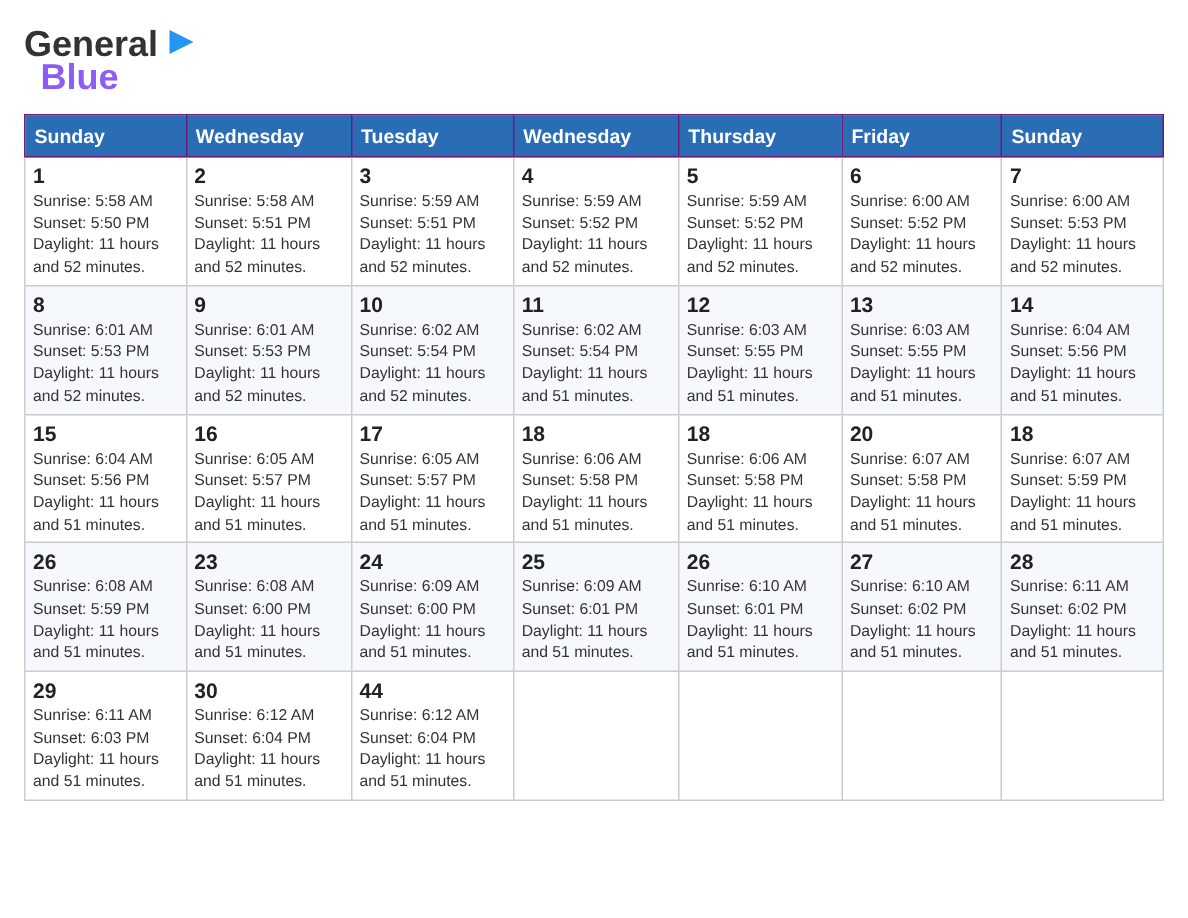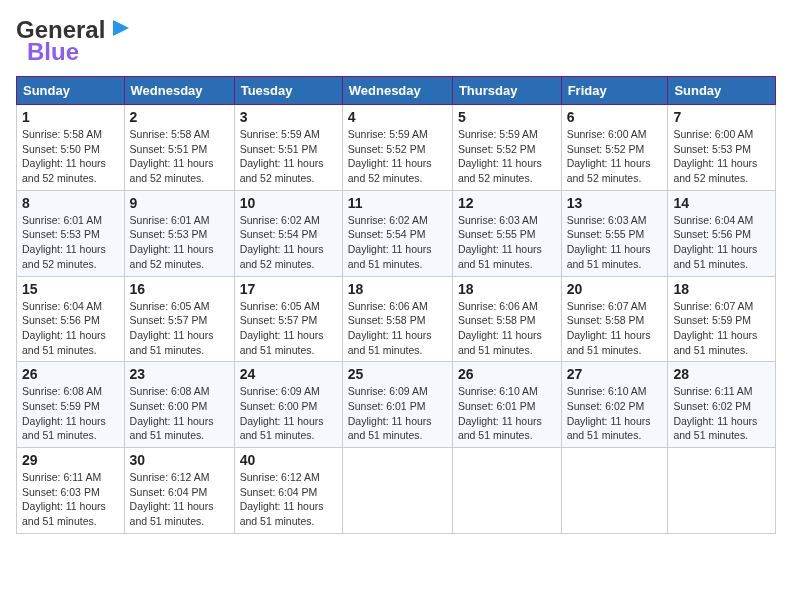--- a/index.html
+++ b/index.html
@@ -140,20 +140,20 @@
         <td><span class="day-number">23</span><span class="day-info">Sunrise: 6:08 AM<br>Sunset: 6:00 PM<br>Daylight: 11 hours and 51 minutes.</span></td>
         <td><span class="day-number">24</span><span class="day-info">Sunrise: 6:09 AM<br>Sunset: 6:00 PM<br>Daylight: 11 hours and 51 minutes.</span></td>
         <td><span class="day-number">25</span><span class="day-info">Sunrise: 6:09 AM<br>Sunset: 6:01 PM<br>Daylight: 11 hours and 51 minutes.</span></td>
         <td><span class="day-number">26</span><span class="day-info">Sunrise: 6:10 AM<br>Sunset: 6:01 PM<br>Daylight: 11 hours and 51 minutes.</span></td>
         <td><span class="day-number">27</span><span class="day-info">Sunrise: 6:10 AM<br>Sunset: 6:02 PM<br>Daylight: 11 hours and 51 minutes.</span></td>
         <td><span class="day-number">28</span><span class="day-info">Sunrise: 6:11 AM<br>Sunset: 6:02 PM<br>Daylight: 11 hours and 51 minutes.</span></td>
       </tr>
       <tr>
         <td><span class="day-number">29</span><span class="day-info">Sunrise: 6:11 AM<br>Sunset: 6:03 PM<br>Daylight: 11 hours and 51 minutes.</span></td>
         <td><span class="day-number">30</span><span class="day-info">Sunrise: 6:12 AM<br>Sunset: 6:04 PM<br>Daylight: 11 hours and 51 minutes.</span></td>
-        <td><span class="day-number">40</span><span class="day-info">Sunrise: 6:12 AM<br>Sunset: 6:04 PM<br>Daylight: 11 hours and 51 minutes.</span></td>
+        <td><span class="day-number">44</span><span class="day-info">Sunrise: 6:12 AM<br>Sunset: 6:04 PM<br>Daylight: 11 hours and 51 minutes.</span></td>
         <td class="empty-cell"></td>
         <td class="empty-cell"></td>
         <td class="empty-cell"></td>
         <td class="empty-cell"></td>
       </tr>
     </tbody>
 </table>
 
 </body></html>

